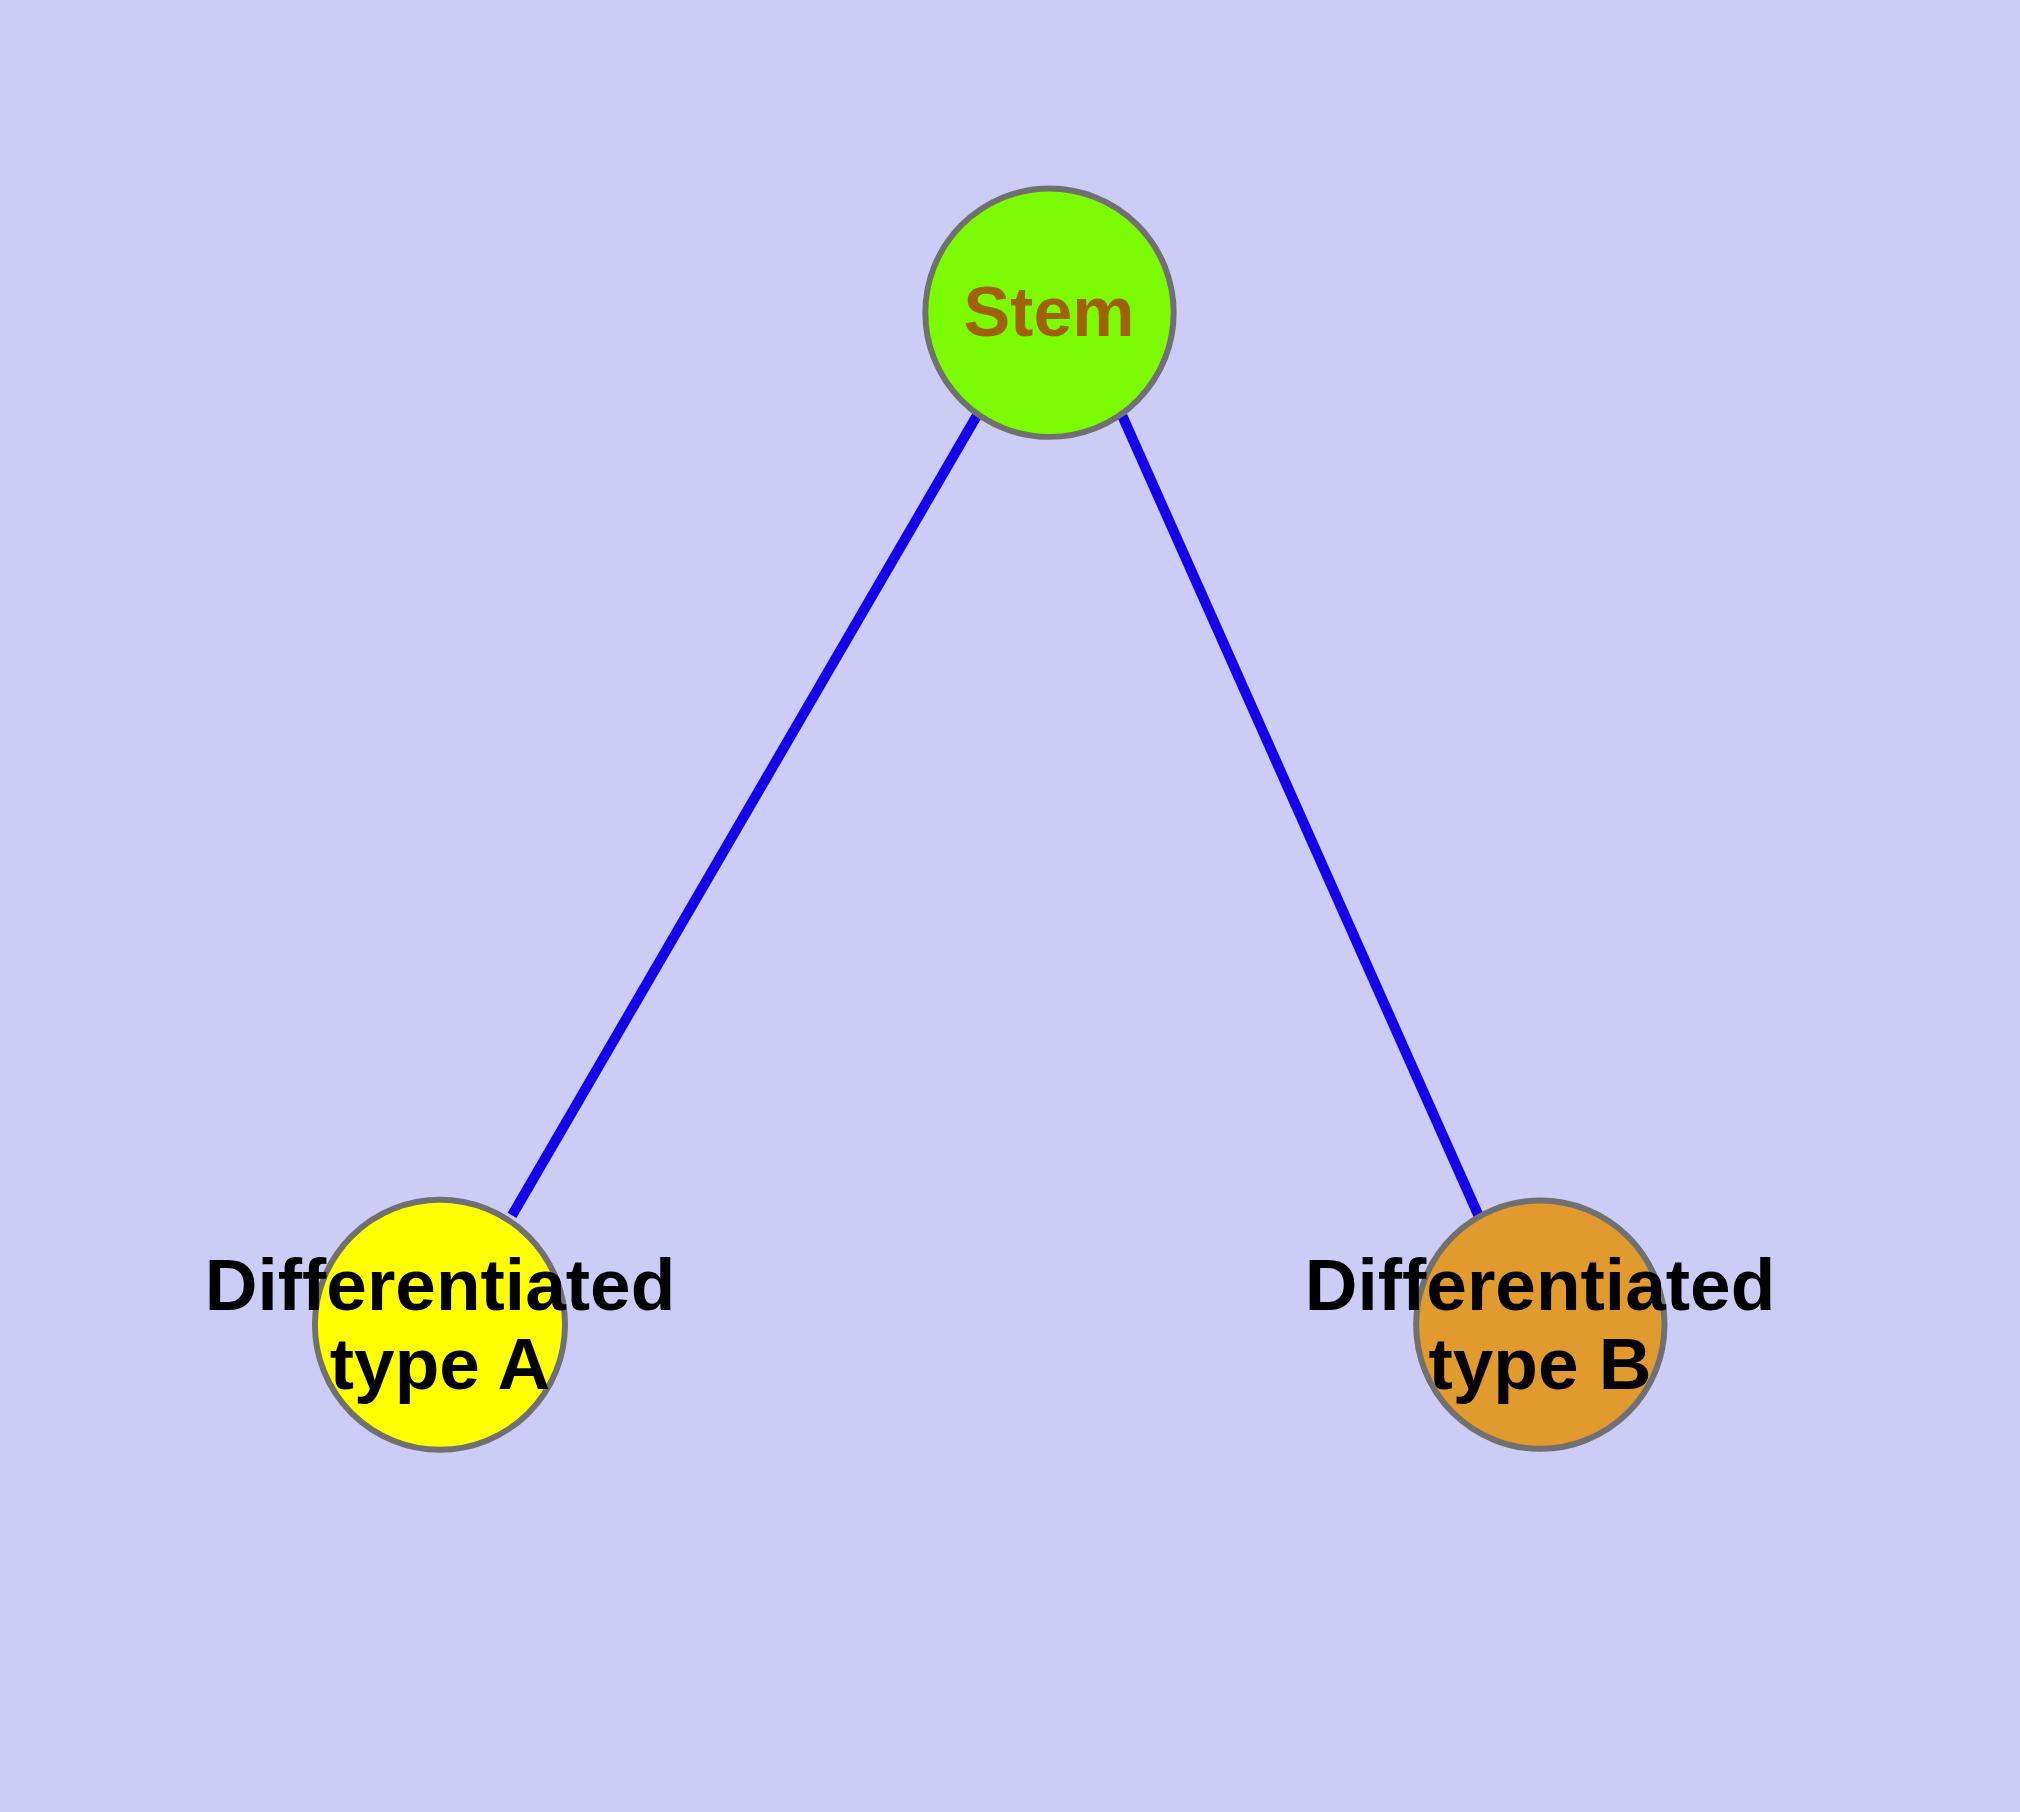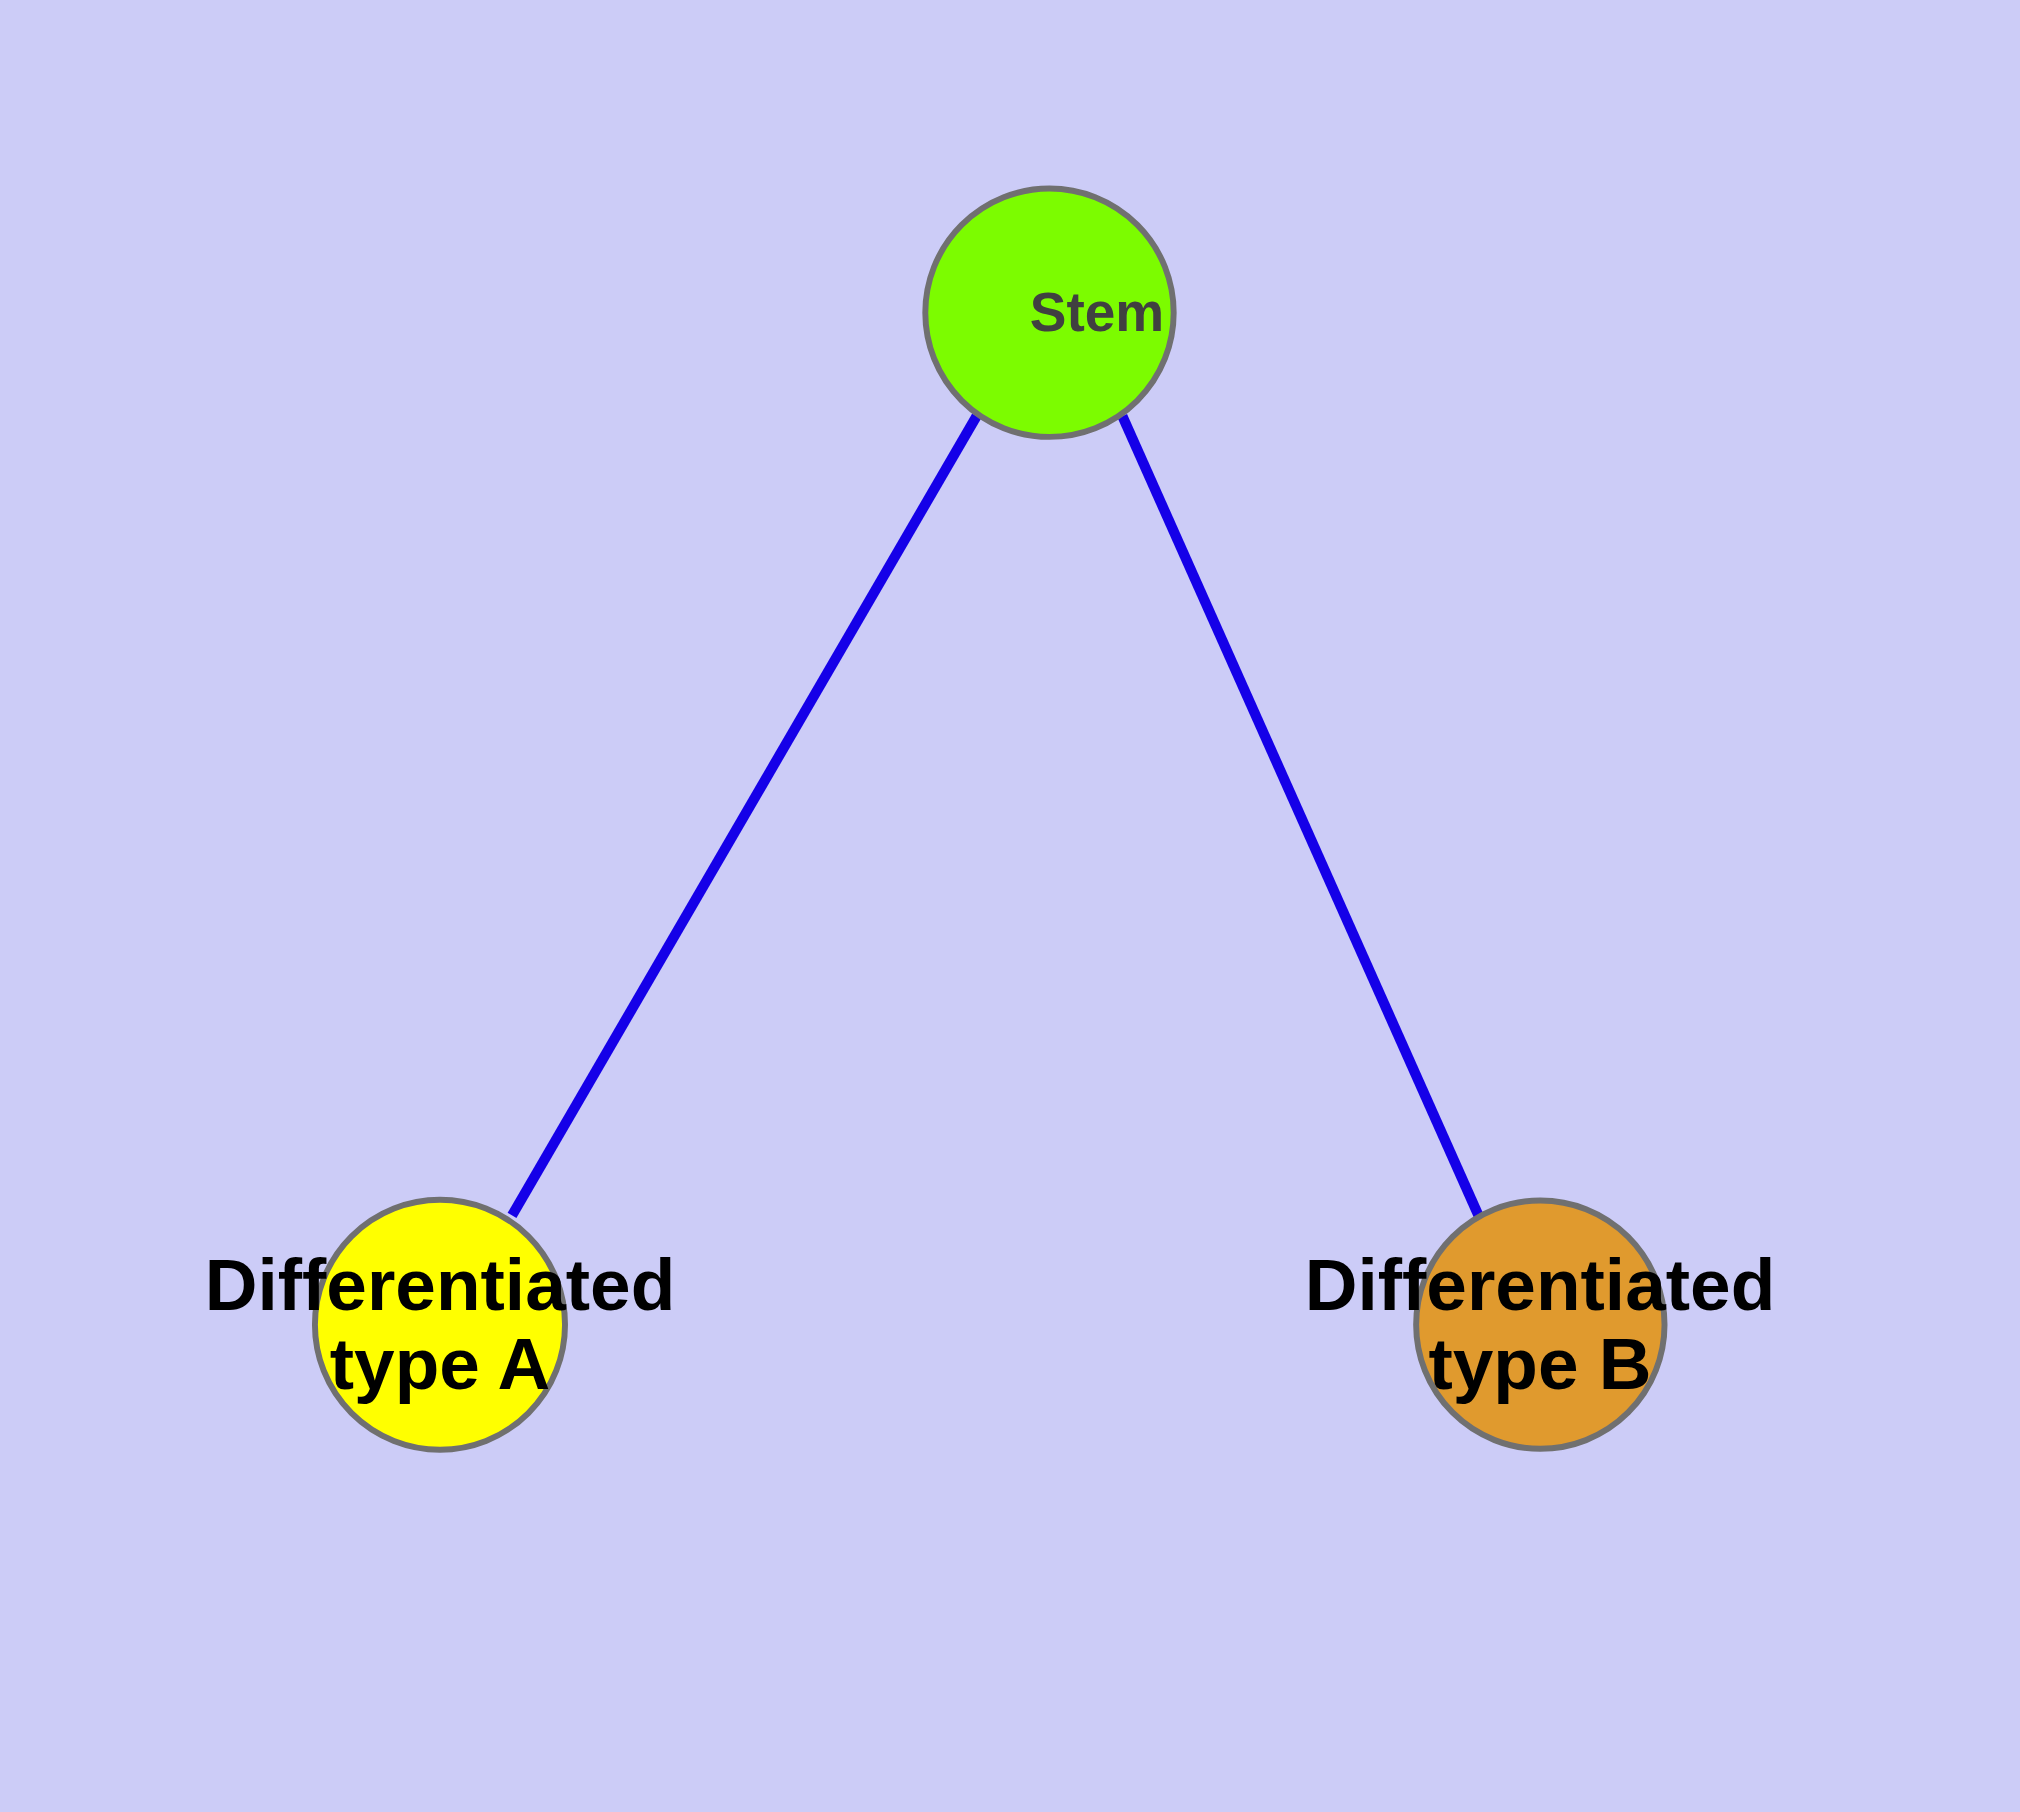--- a/index.html
+++ b/index.html
@@ -50,21 +50,21 @@
         <line x1="1324" y1="491" x2="1744" y2="1434" stroke="#1500e8" stroke-width="12" stroke-linecap="butt"></line>
       </g>
     <g id="node-layer">
         <circle cx="1238" cy="369" r="146.5" fill="#7cfc00" stroke="#707070" stroke-width="7"></circle>
         <circle cx="519" cy="1563" r="147.5" fill="#ffff00" stroke="#707070" stroke-width="7"></circle>
         <circle cx="1817" cy="1563" r="146.5" fill="#e09a2e" stroke="#707070" stroke-width="7"></circle>
       </g>
   </svg>
 
   <div id="label-layer">
-      <div class="node-label" style="left: 1049px; top: 313px; font-size: 55px; color: #404040; margin-left: 48px;">Stem</div>
+      <div class="node-label" style="left: 1049px; top: 313px; font-size: 70px; color: #a16207;">Stem</div>
       <div class="node-label" style="left: 440px; top: 1325px; font-size: 73px; color: rgb(0, 0, 0);">Differentiated
 type A</div>
       <div class="node-label" style="left: 1540px; top: 1325px; font-size: 73px; color: rgb(0, 0, 0);">Differentiated
 type B</div>
     </div>
 
 </div>
 
 
 </body></html>

